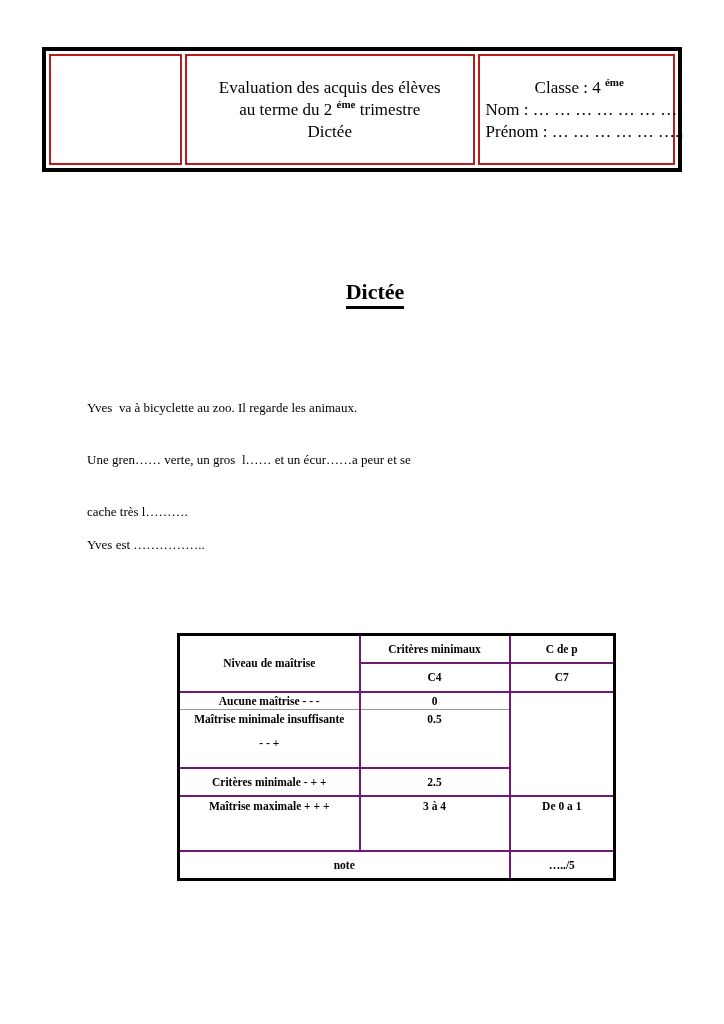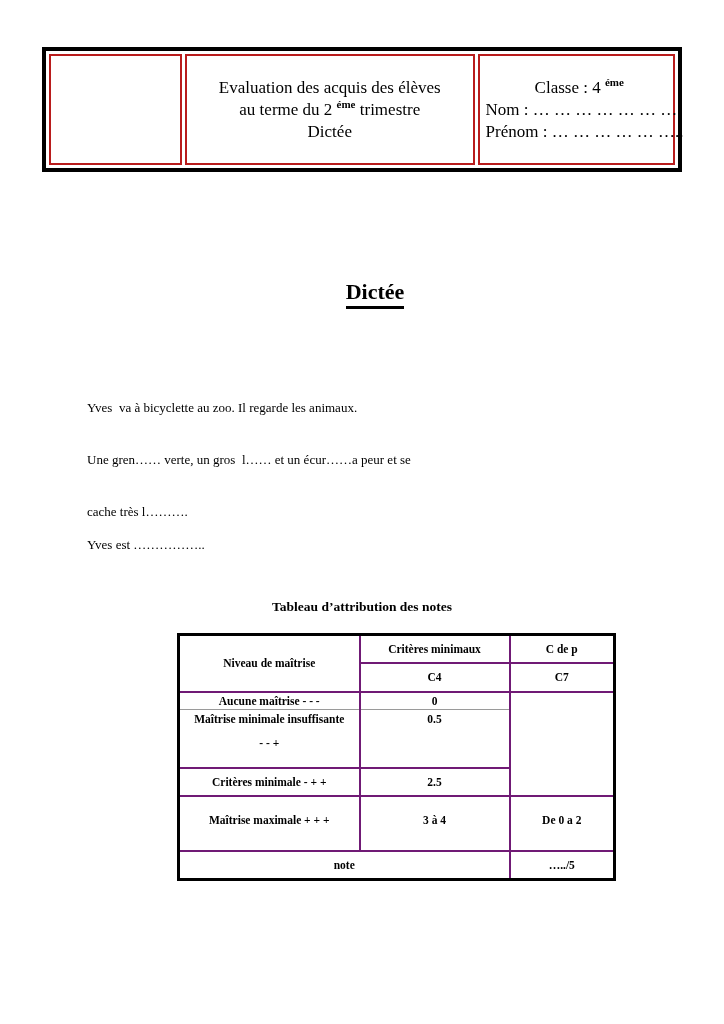--- a/index.html
+++ b/index.html
@@ -104,21 +104,21 @@
   col.c3 { width: 105px; }
   tr.nt-r1 { height: 28px; }
   tr.nt-r2 { height: 29px; }
   tr.nt-r3 { height: 16px; }
   tr.nt-r4 { height: 59px; }
   tr.nt-r5 { height: 28px; }
   tr.nt-r6 { height: 55px; }
   tr.nt-r7 { height: 28px; }
   tr.nt-r3 td.gray-sep { border-bottom: 1px solid #9a9a9a; }
   tr.nt-r4 td { border-top: none; vertical-align: top; padding-top: 3px; }
-  tr.nt-r6 td { vertical-align: top; padding-top: 17px; }
+  tr.nt-r6 td { vertical-align: top; padding-top: 3px; }
   td.label-two-line .second { margin-top: 12px; }
 </style>
 </head>
 <body>
 
 <div class="page">
 
   <table class="header-table">
     <tbody>
         <tr>
@@ -139,21 +139,20 @@
 
   <div class="doc-title-wrap">
     <span>Dictée</span>
   </div>
 
   <div class="body-line bl1">Yves  va à bicyclette au zoo. Il regarde les animaux.</div>
   <div class="body-line bl2">Une gren…… verte, un gros  l…… et un écur……a peur et se</div>
   <div class="body-line bl3">cache très l……….</div>
   <div class="body-line bl4">Yves est ……………..</div>
 
-  <div class="table-caption">Tableau d’attribution des notes</div>
 
   <table class="notes-table">
     <colgroup>
         <col class="c1">
         <col class="c2">
         <col class="c3">
       </colgroup>
     <tbody>
         <tr class="nt-r1">
       <td rowspan="2">Niveau de maîtrise</td>
@@ -176,21 +175,21 @@
       </td>
       <td>0.5</td>
     </tr>
     <tr class="nt-r5">
       <td>Critères minimale - + +</td>
       <td>2.5</td>
     </tr>
     <tr class="nt-r6">
       <td>Maîtrise maximale + + +</td>
       <td>3 à 4</td>
-      <td>De 0 a 2</td>
+      <td>De 0 a 1</td>
     </tr>
     <tr class="nt-r7">
       <td colspan="2">note</td>
       <td>…../5</td>
     </tr>
   </tbody>
     </table>
 
 </div>
 

